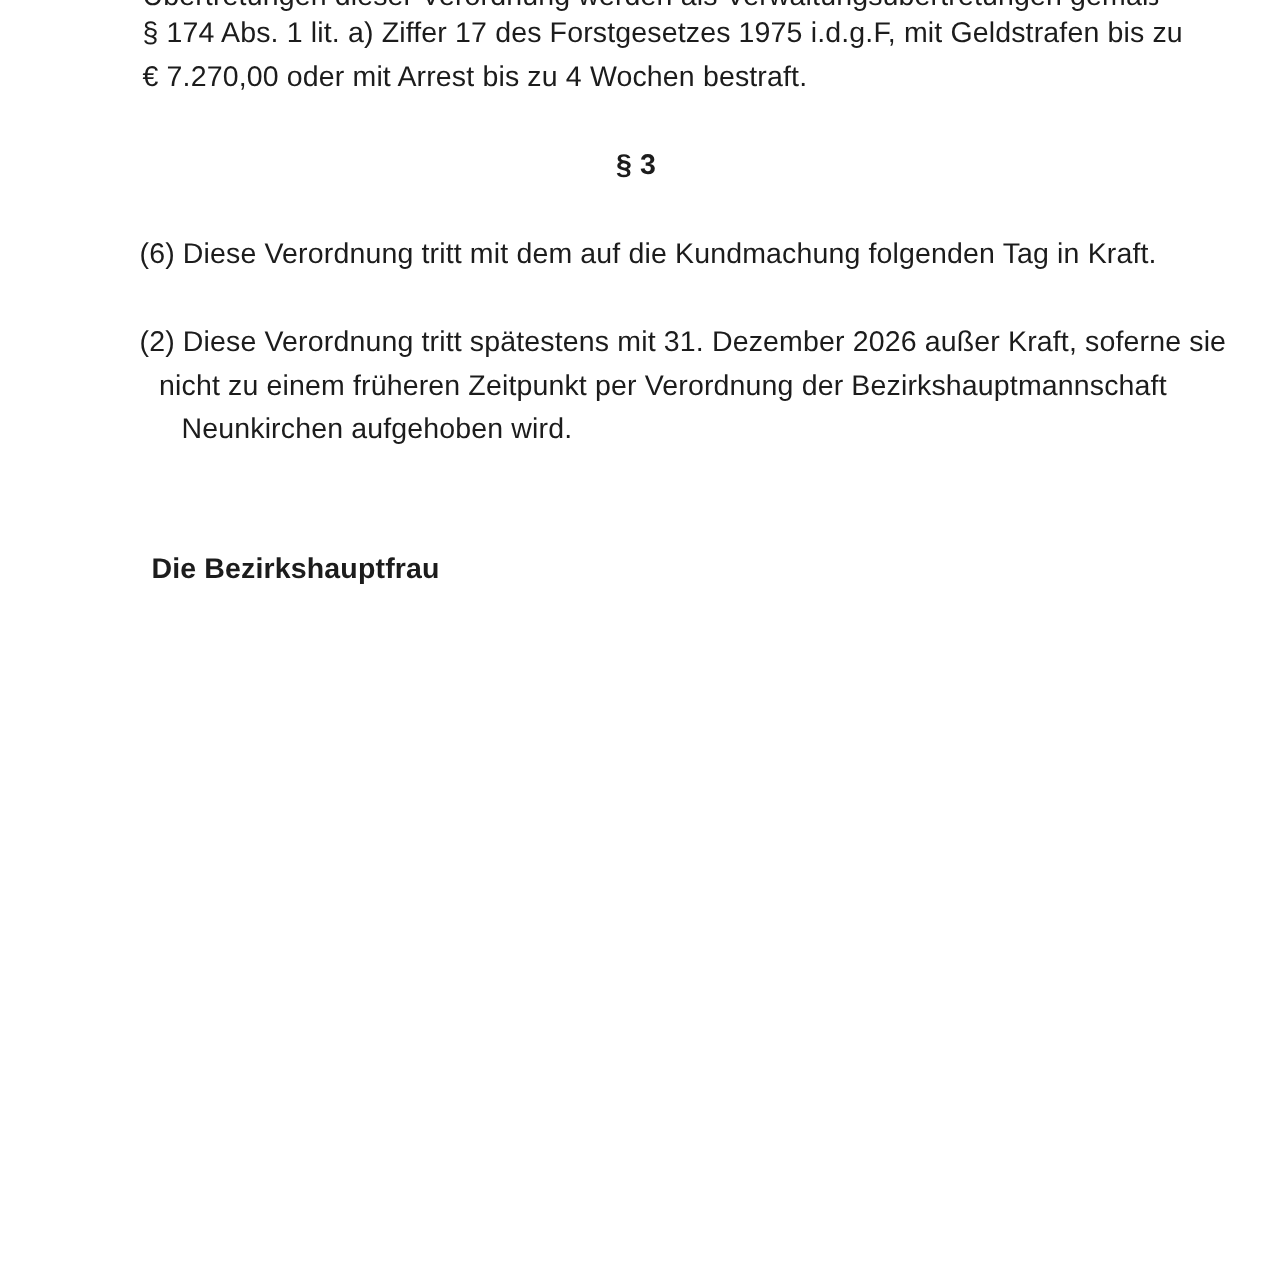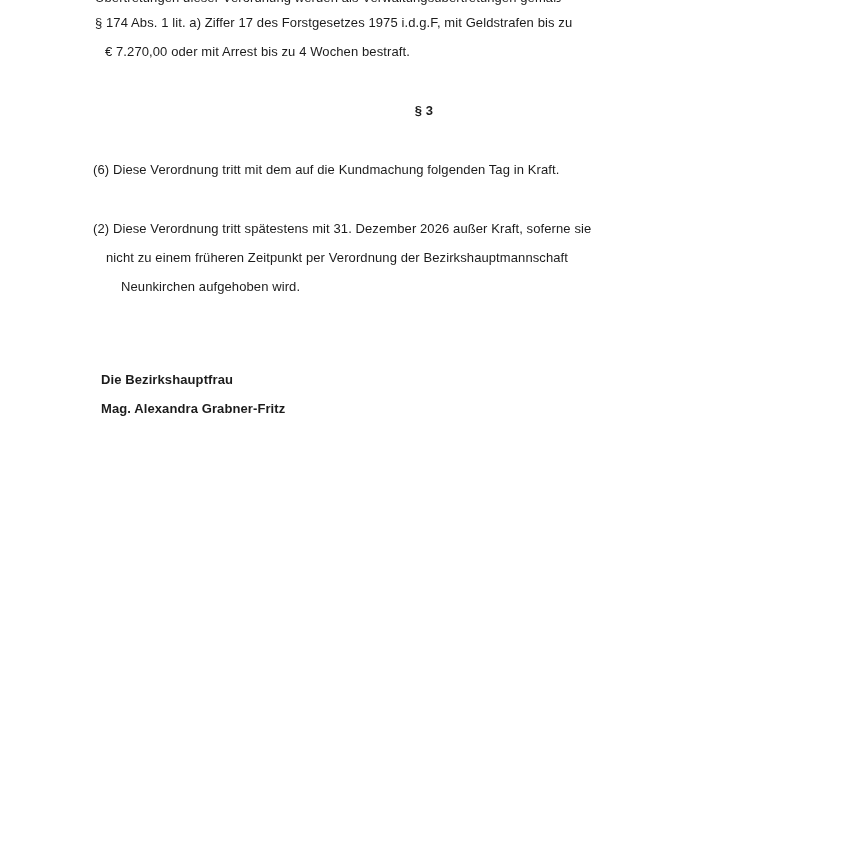--- a/index.html
+++ b/index.html
@@ -15,50 +15,49 @@
   #page {
     position: relative;
     width: 852px;
     height: 852px;
     overflow: hidden;
   }
   .line {
     position: absolute;
     height: 29px;
     line-height: 29px;
-    font-size: 13px;
+    font-size: 19px;
     white-space: nowrap;
     letter-spacing: 0.1px;
   }
   .bold {
     font-weight: 700;
   }
   .heading {
     width: 660px;
     text-align: center;
   }
 </style>
 </head>
 <body style="background: rgb(255, 255, 255);">
 
 <div id="page" style="background: rgb(255, 255, 255); color: rgb(28, 28, 28);">
 
   <div class="line" style="left:95px; top:-17px;">Übertretungen dieser Verordnung werden als Verwaltungsübertretungen gemäß</div>
 
   <div class="line" style="left:95px; top:8px;">§ 174 Abs. 1 lit. a) Ziffer 17 des Forstgesetzes 1975 i.d.g.F, mit Geldstrafen bis zu</div>
 
-  <div class="line" style="left:105px; top:37px;text-align:right;">€ 7.270,00 oder mit Arrest bis zu 4 Wochen bestraft.</div>
+  <div class="line" style="left:95px; top:37px;text-align:right;">€ 7.270,00 oder mit Arrest bis zu 4 Wochen bestraft.</div>
 
   <div class="line bold heading" style="left:94px; top:96px;">§ 3</div>
 
   <div class="line" style="left:93px; top:155px;">(6) Diese Verordnung tritt mit dem auf die Kundmachung folgenden Tag in Kraft.</div>
 
   <div class="line" style="left:93px; top:214px;text-align:right;">(2) Diese Verordnung tritt spätestens mit 31. Dezember 2026 außer Kraft, soferne sie</div>
 
   <div class="line" style="left:106px; top:243px;">nicht zu einem früheren Zeitpunkt per Verordnung der Bezirkshauptmannschaft</div>
 
   <div class="line bold" style="left:101px; top:365px;">Die Bezirkshauptfrau</div>
 
   <div class="line" style="left:121px; top:272px;">Neunkirchen aufgehoben wird.</div>
 
-  <div class="line bold" style="left:101px; top:394px;">Mag. Alexandra Grabner-Fritz</div>
 
 </div>
 
 </body></html>

